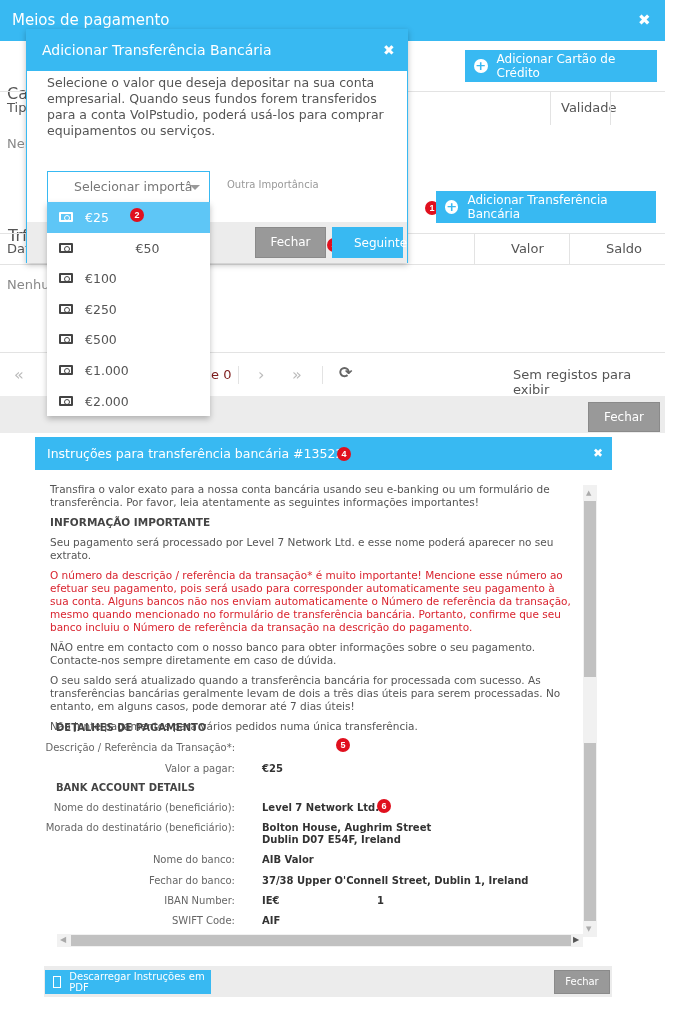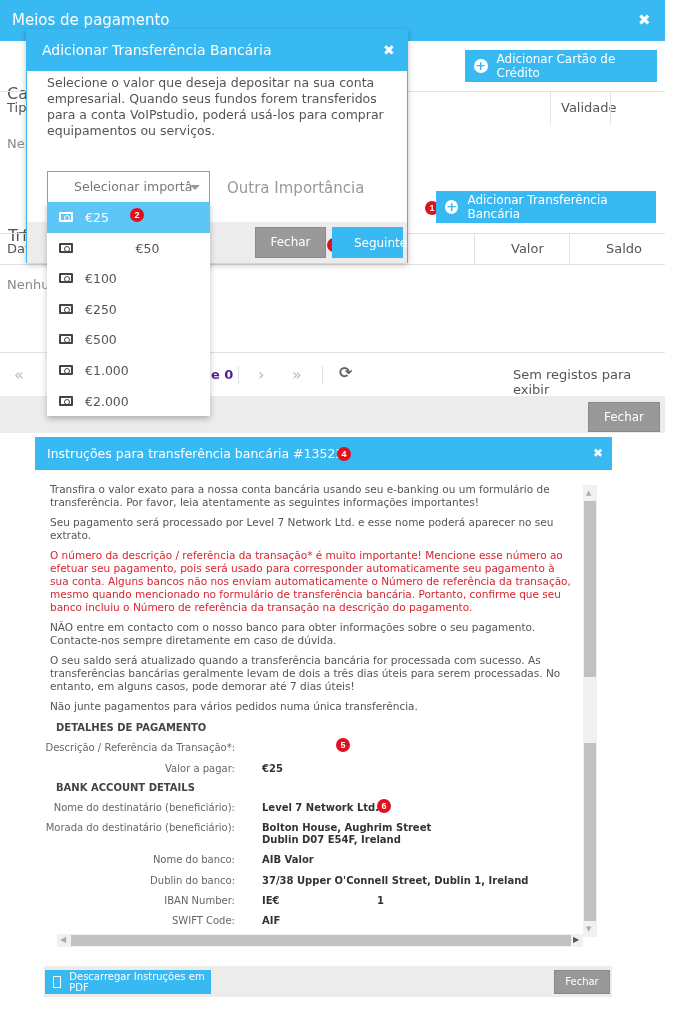--- a/index.html
+++ b/index.html
@@ -25,21 +25,21 @@
   .pager { font-size: 14px; color: #bbb; }
   .mp-footer { left: 0; top: 396px; width: 665px; height: 37px; background: #ececec; }
   .btn-gray { background: #999; color: #fff; font-size: 12px; text-align: center; border: 1px solid #8a8a8a; }
 
   
   .atb-modal { left: 26px; top: 29px; width: 382px; height: 234px; background: #fff; border: 1px solid #38b9f2; box-shadow: 0 2px 6px rgba(0,0,0,0.25); }
   .atb-header { left: 0; top: 0; width: 380px; height: 41px; background: #38b9f2; color: #fff; font-size: 14px; line-height: 41px; padding-left: 15px; }
   .atb-text { left: 20px; top: 45px; width: 350px; font-size: 12.5px; line-height: 16px; color: #555; }
   .select-box { left: 20px; top: 141px; width: 163px; height: 32px; border: 1px solid #38b9f2; background: #fff; font-size: 12.5px; color: #777; line-height: 30px; padding-left: 26px; }
   .caret { left: 142px; top: 13px; width: 0; height: 0; border-left: 5px solid transparent; border-right: 5px solid transparent; border-top: 5px solid #999; }
-  .other-link { left: 200px; top: 149px; font-size: 15px; color: #999; }
+  .other-link { left: 200px; top: 149px; font-size: 10px; color: #999; }
   .atb-footer { left: 0; top: 192px; width: 380px; height: 41px; background: #ececec; }
 
   
   .dd-list { left: 47px; top: 202px; width: 163px; height: 214px; background: #fff; box-shadow: 0 3px 6px rgba(0,0,0,0.25); }
   .dd-item { position: absolute; left: 0; width: 163px; height: 31px; font-size: 12.5px; color: #555; line-height: 31px; padding-left: 38px; }
   .dd-item.sel { background: #5ec6f6; color: #fff; }
   .money-icon { position: absolute; left: 12px; top: 10px; width: 14px; height: 10px; border: 2px solid #444; border-radius: 1px; background: #fff; }
   .money-icon::after { content: ""; position: absolute; left: 3px; top: 1px; width: 4px; height: 4px; border: 1px solid #444; border-radius: 50%; }
   .dd-item.sel .money-icon { border-color: #fff; background: #5ec6f6; }
   .dd-item.sel .money-icon::after { border-color: #fff; }
@@ -96,21 +96,21 @@
   <span class="abs th" style="left:7px;top:241px;">Dat</span>
   <div class="abs vline" style="left:474px;top:233px;height:32px;"></div>
   <span class="abs th" style="left:511px;top:241px;">Valor</span>
   <div class="abs vline" style="left:569px;top:233px;height:32px;"></div>
   <span class="abs th" style="left:606px;top:241px;">Saldo</span>
   <div class="abs hline" style="left:0;top:264px;width:665px;"></div>
   <span class="abs muted" style="left:7px;top:277px;">Nenhu</span>
 
   <div class="abs hline" style="left:0;top:352px;width:665px;"></div>
   <span class="abs pager" style="left:14px;top:365px;font-size:16px;">«</span>
-  <span class="abs" style="left:211px;top:367px;font-size:13px;color:#4c1d95;font-weight:bold;">e 0</span>
+  <span class="abs" style="left:211px;top:367px;font-size:13px;color:#7f1d1d;">e 0</span>
   <div class="abs vline" style="left:238px;top:366px;height:18px;"></div>
   <span class="abs pager" style="left:258px;top:365px;font-size:16px;">›</span>
   <span class="abs pager" style="left:292px;top:365px;font-size:16px;">»</span>
   <div class="abs vline" style="left:322px;top:366px;height:18px;"></div>
   <span class="abs" style="left:339px;top:363px;font-size:16px;color:#666;font-weight:bold;">⟳</span>
   <span class="abs" style="left:513px;top:367px;font-size:13px;color:#555;">Sem registos para exibir</span>
 
   <div class="abs mp-footer"></div>
   <div class="abs btn-gray" style="left:588px;top:402px;width:72px;height:30px;line-height:28px;">Fechar</div>
 </div>
@@ -168,20 +168,21 @@
 
 <div class="abs ins-window">
   <div class="abs ins-header">
     <span>Instruções para transferência bancária #13522</span>
   </div>
   <div class="abs badge" style="left:302px;top:10px;">4</div>
   <span class="abs close-x ins-close">✖</span>
 
   <div class="abs ins-body">
     <p>Transfira o valor exato para a nossa conta bancária usando seu e-banking ou um formulário de transferência. Por favor, leia atentamente as seguintes informações importantes!</p>
+    <div class="bold-h">INFORMAÇÃO IMPORTANTE</div>
     <p>Seu pagamento será processado por Level 7 Network Ltd. e esse nome poderá aparecer no seu extrato.</p>
     <p class="red">O número da descrição / referência da transação* é muito importante! Mencione esse número ao efetuar seu pagamento, pois será usado para corresponder automaticamente seu pagamento à sua conta. Alguns bancos não nos enviam automaticamente o Número de referência da transação, mesmo quando mencionado no formulário de transferência bancária. Portanto, confirme que seu banco incluiu o Número de referência da transação na descrição do pagamento.</p>
     <p>NÃO entre em contacto com o nosso banco para obter informações sobre o seu pagamento. Contacte-nos sempre diretamente em caso de dúvida.</p>
     <p>O seu saldo será atualizado quando a transferência bancária for processada com sucesso. As transferências bancárias geralmente levam de dois a três dias úteis para serem processadas. No entanto, em alguns casos, pode demorar até 7 dias úteis!</p>
     <p>Não junte pagamentos para vários pedidos numa única transferência.</p>
   </div>
 
   <div class="abs" style="left:21px;top:285px;font-size:10px;font-weight:bold;color:#444;">DETALHES DE PAGAMENTO</div>
 
   <div class="detail-row" style="left:0;top:305px;">
@@ -204,21 +205,21 @@
   <div class="detail-row" style="left:0;top:385px;">
     <span class="detail-label" style="left:0;">Morada do destinatário (beneficiário):</span>
     <span class="detail-val">Bolton House, Aughrim Street</span>
     <span class="detail-val" style="top:12px;">Dublin D07 E54F, Ireland</span>
   </div>
   <div class="detail-row" style="left:0;top:417px;">
     <span class="detail-label" style="left:0;">Nome do banco:</span>
     <span class="detail-val">AIB Valor</span>
   </div>
   <div class="detail-row" style="left:0;top:438px;">
-    <span class="detail-label" style="left:0;">Dublin do banco:</span>
+    <span class="detail-label" style="left:0;">Fechar do banco:</span>
     <span class="detail-val">37/38 Upper O'Connell Street, Dublin 1, Ireland</span>
   </div>
   <div class="detail-row" style="left:0;top:458px;">
     <span class="detail-label" style="left:0;">IBAN Number:</span>
     <span class="detail-val">IE€</span>
     <span class="detail-val" style="left:342px;">1</span>
   </div>
   <div class="detail-row" style="left:0;top:478px;">
     <span class="detail-label" style="left:0;">SWIFT Code:</span>
     <span class="detail-val">AIF</span>

